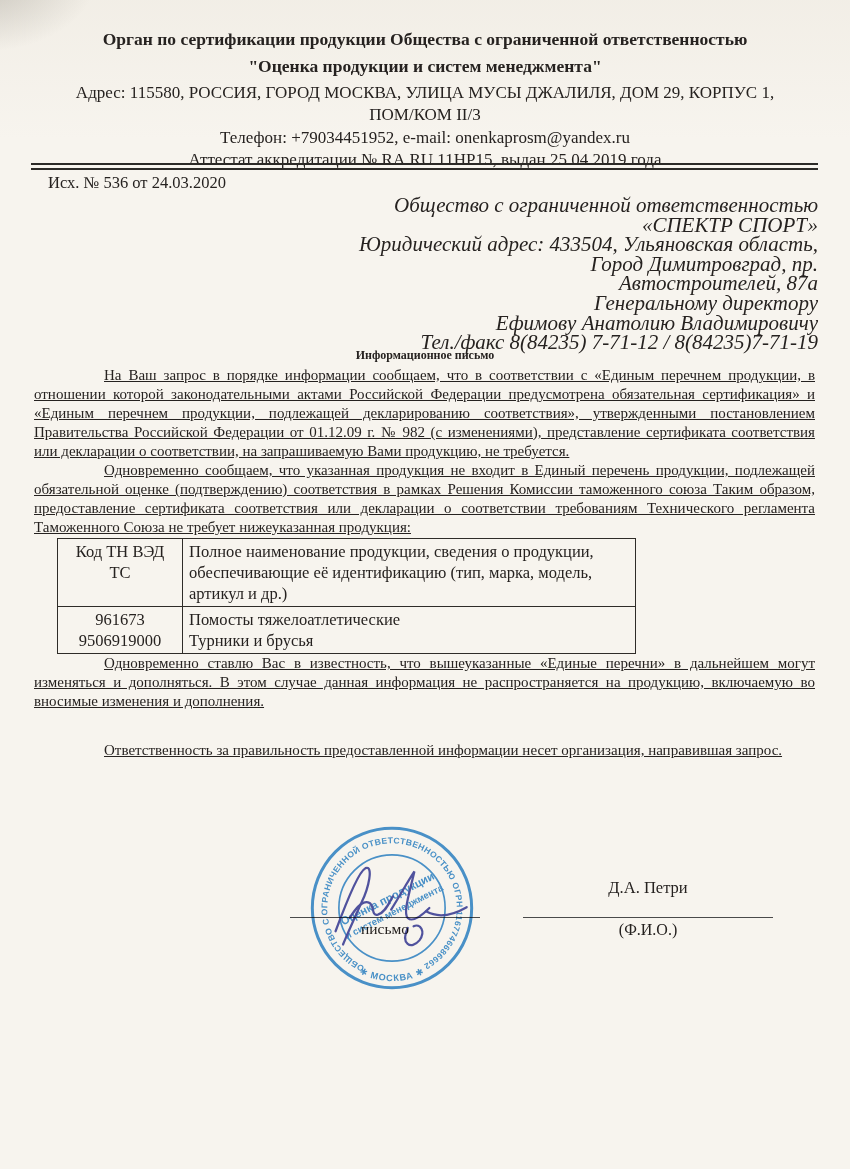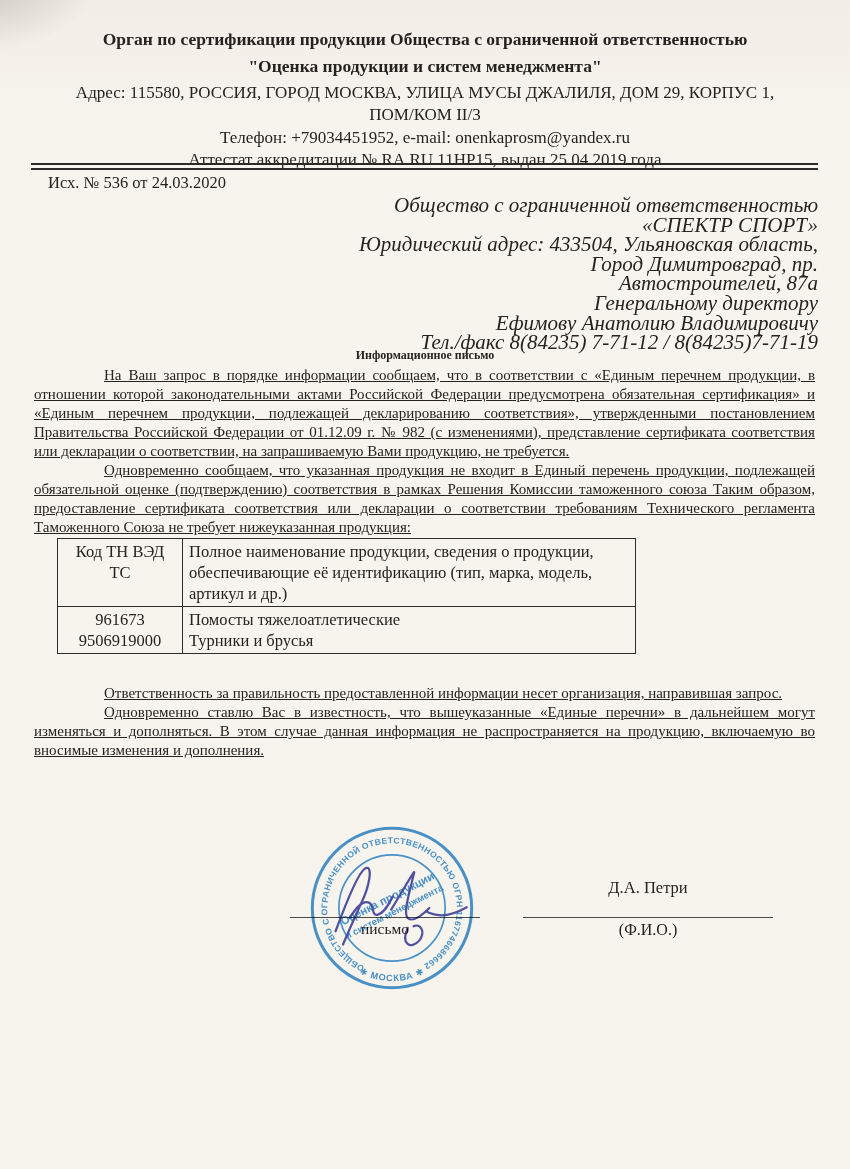--- a/index.html
+++ b/index.html
@@ -99,22 +99,22 @@
         </tr>
         <tr>
           <td class="col-code pre">961673
 9506919000</td>
           <td class="col-name pre">Помосты тяжелоатлетические
 Турники и брусья</td>
         </tr>
       </tbody>
     </table>
 
+    <p class="para">Одновременно ставлю Вас в известность, что вышеуказанные «Единые перечни» в дальнейшем могут изменяться и дополняться. В этом случае данная информация не распространяется на продукцию, включаемую во вносимые изменения и дополнения.</p>
     <p class="para after-table">Ответственность за правильность предоставленной информации несет организация, направившая запрос.</p>
-    <p class="para">Одновременно ставлю Вас в известность, что вышеуказанные «Единые перечни» в дальнейшем могут изменяться и дополняться. В этом случае данная информация не распространяется на продукцию, включаемую во вносимые изменения и дополнения.</p>
   </div>
 
 
   <div class="sign-line"></div>
   <div class="sign-caption">письмо</div>
 
   <div class="fio-name">Д.А. Петри</div>
   <div class="fio-line"></div>
   <div class="fio-caption">(Ф.И.О.)</div>
 

